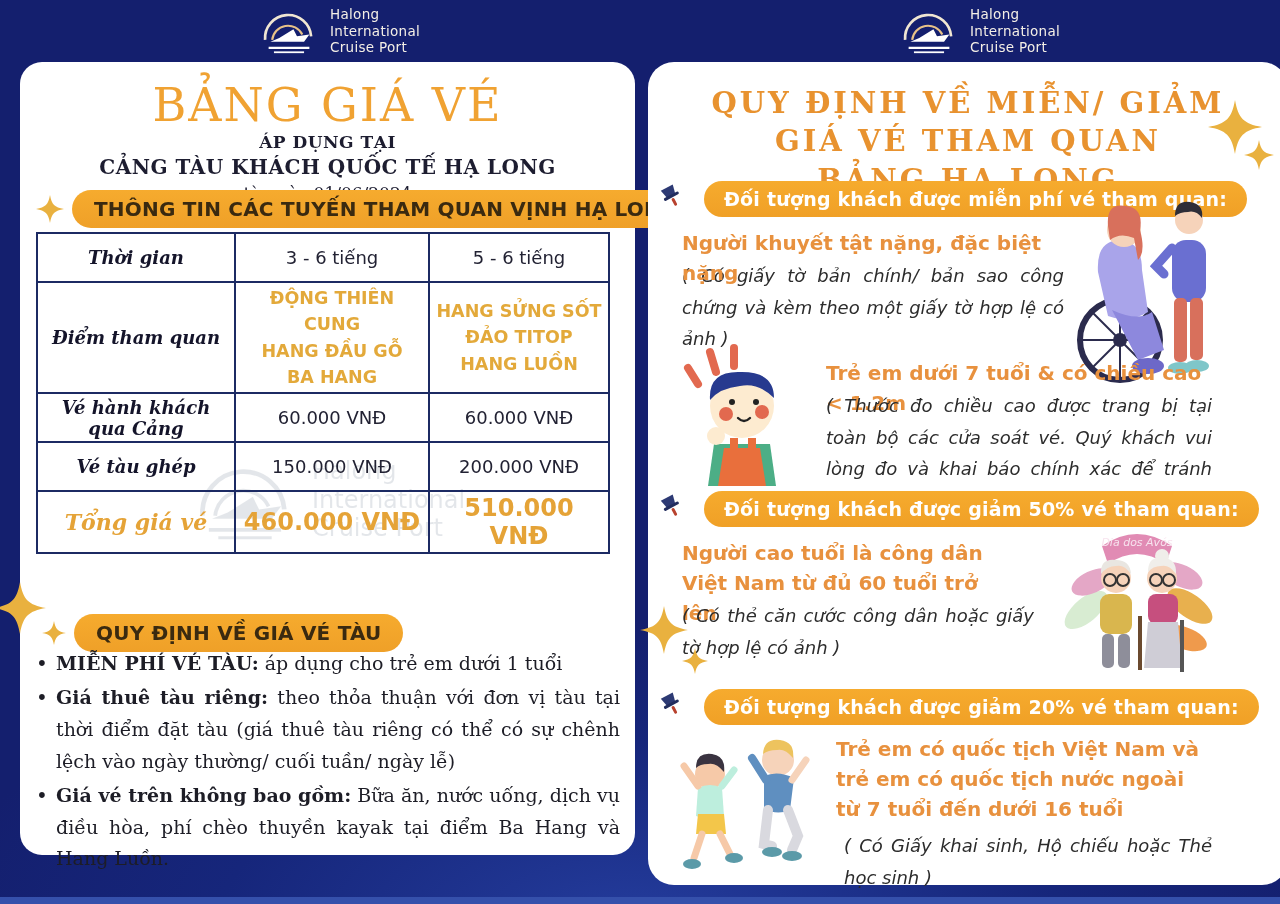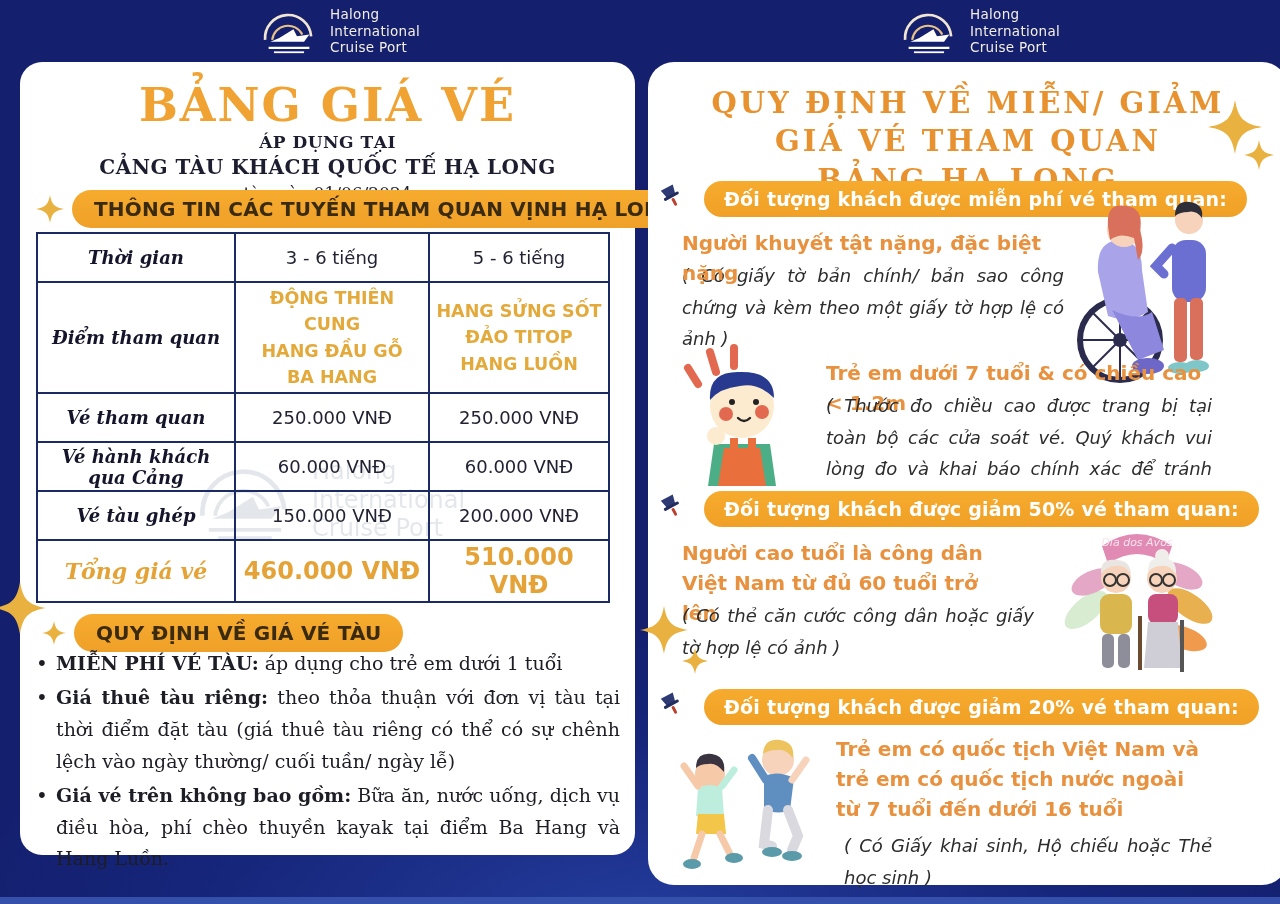--- a/index.html
+++ b/index.html
@@ -16,21 +16,21 @@
   .logo .logo-text{color:#f4efe6;font-size:13.5px;line-height:1.25;font-weight:500;letter-spacing:.3px;}
 
   
   .card{position:absolute;background:#ffffff;border-radius:22px;}
   #left-card{left:20px;top:62px;width:615px;height:793px;}
   #right-card{left:648px;top:62px;width:640px;height:823px;border-radius:26px;}
 
   
   .big-title{
     margin-top:16px;text-align:center;font-family:"DejaVu Serif", serif;
-    font-size:46px;font-weight:700;color:#f0a232;letter-spacing:2px;
+    font-size:46px;font-weight:400;color:#f0a232;letter-spacing:2px;
   }
   .sub1,.sub2,.sub3{text-align:center;color:#1d1d30;font-family:"DejaVu Serif", serif;}
   .sub1{font-size:17px;font-weight:700;letter-spacing:.5px;}
   .sub2{font-size:20px;font-weight:700;margin-top:3px;letter-spacing:.5px;}
   .sub3{font-size:17px;margin-top:4px;}
 
   .pill-row{display:flex;align-items:center;gap:8px;}
   .pill-row.left1{position:absolute;left:16px;top:128px;}
   .pill-row.left2{position:absolute;left:22px;top:552px;}
   .orange-pill{
@@ -171,25 +171,20 @@
       <td class="val">5 - 6 tiếng</td>
     </tr>
     <tr class="row-points">
       <td class="lbl">Điểm tham quan</td>
       <td class="val preline">ĐỘNG THIÊN CUNG
 HANG ĐẦU GỖ
 BA HANG</td>
       <td class="val preline">HANG SỬNG SỐT
 ĐẢO TITOP
 HANG LUỒN</td>
-    </tr>
-    <tr class="row-p1">
-      <td class="lbl">Vé tham quan</td>
-      <td class="val">250.000 VNĐ</td>
-      <td class="val">250.000 VNĐ</td>
     </tr>
     <tr class="row-p2">
       <td class="lbl">Vé hành khách qua Cảng</td>
       <td class="val">60.000 VNĐ</td>
       <td class="val">60.000 VNĐ</td>
     </tr>
     <tr class="row-p3">
       <td class="lbl">Vé tàu ghép</td>
       <td class="val">150.000 VNĐ</td>
       <td class="val">200.000 VNĐ</td>

